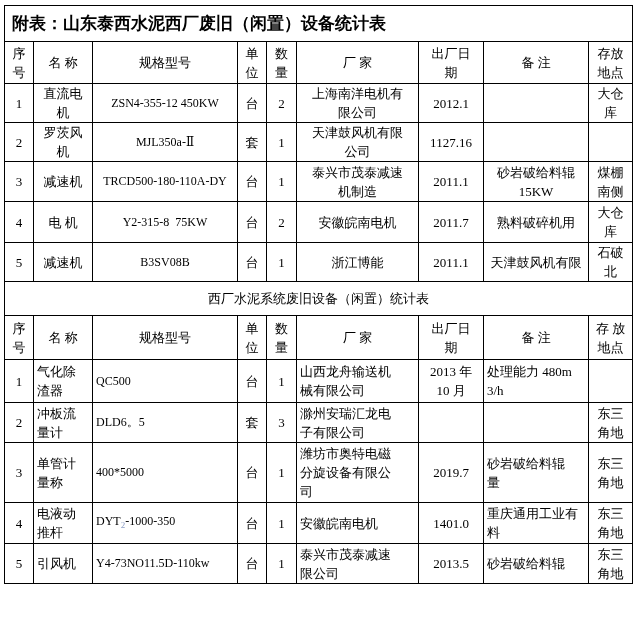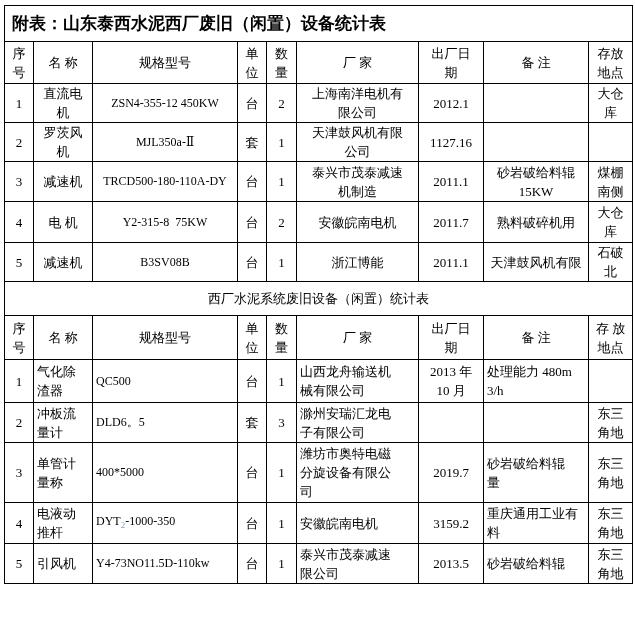--- a/index.html
+++ b/index.html
@@ -221,21 +221,21 @@
   </tr>
 
   <tr style="height:41px">
     <td>4</td>
     <td class="lt">电液动
 推杆</td>
     <td class="spec lt"><span>DYT</span><span class="sub">2</span><span>-1000-350</span></td>
     <td>台</td>
     <td>1</td>
     <td class="lt">安徽皖南电机</td>
-    <td>3159.2</td>
+    <td>1401.0</td>
     <td class="lt">重庆通用工业有
 料</td>
     <td>东三
 角地</td>
   </tr>
 
   <tr style="height:40px">
     <td>5</td>
     <td class="lt">引风机</td>
     <td class="spec lt">Y4-73NO11.5D-110kw</td>

